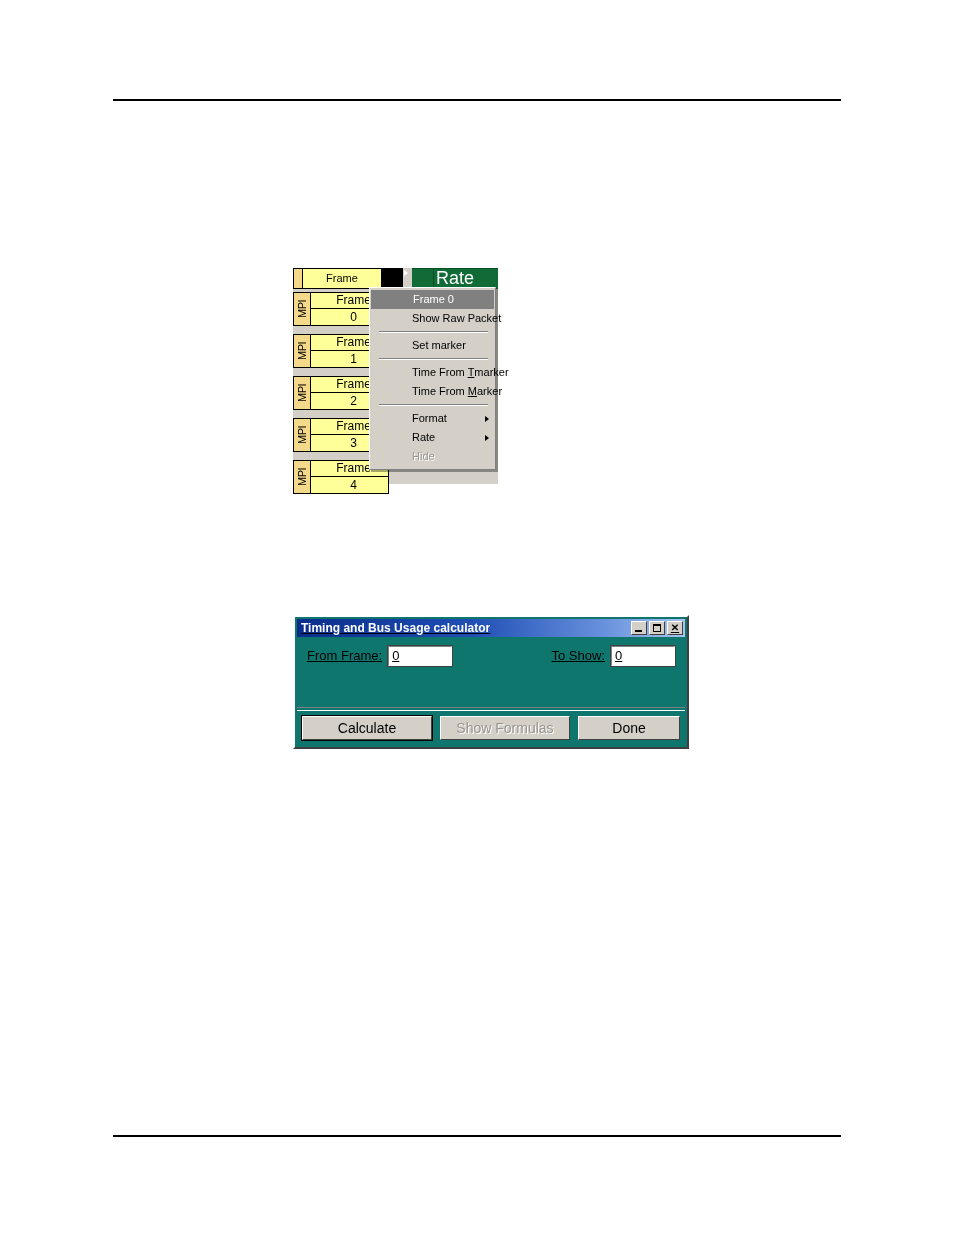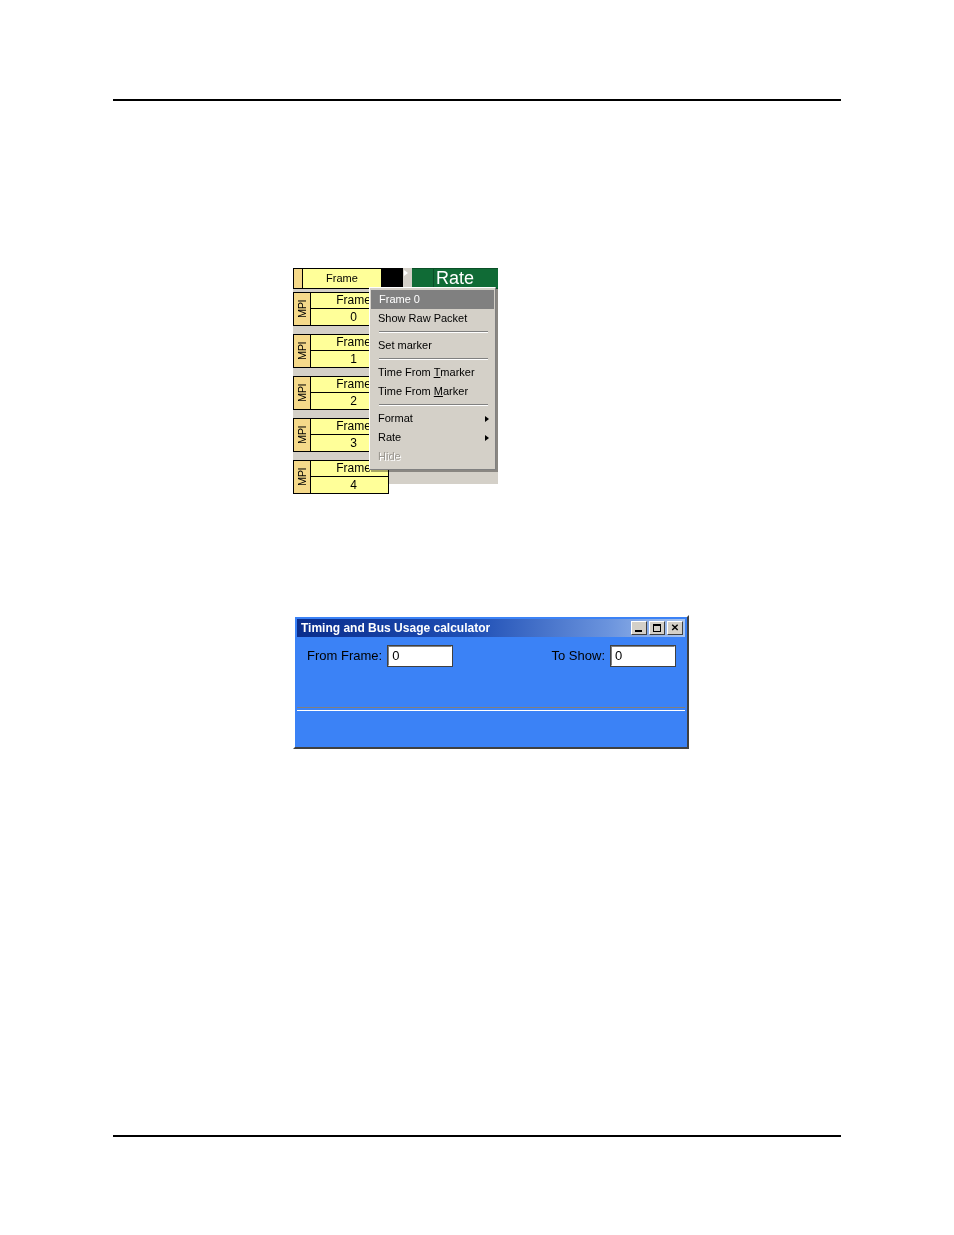--- a/index.html
+++ b/index.html
@@ -181,21 +181,21 @@
     box-shadow: 2px 2px 0 rgba(0,0,0,0.35);
     padding: 2px 0 3px 0;
     box-sizing: border-box;
     z-index: 10;
   }
   .cm-item {
     height: 19px;
     line-height: 19px;
     font-size: 11px;
     color: #000000;
-    padding-left: 8px;
+    padding-left: 42px;
     padding-right: 14px;
     white-space: nowrap;
     position: relative;
     box-sizing: border-box;
   }
   .cm-item.selected {
     background: #808080;
     color: #ffffff;
     margin: 0 1px;
   }
@@ -222,27 +222,28 @@
   }
   .cm-underline { text-decoration: underline; }
 
   
   #dialog-timing {
     position: absolute;
     left: 293px;
     top: 615px;
     width: 396px;
     height: 134px;
-    background: #3b82f6;
+    background: #0f766e;
     border-top: 2px solid #ffffff;
     border-left: 2px solid #ffffff;
     border-right: 2px solid #404040;
     border-bottom: 2px solid #404040;
     box-sizing: border-box;
     font-size: 12px;
+    text-decoration: underline;
   }
   .dlg-titlebar {
     height: 18px;
     margin: 2px 2px 0 2px;
     background: linear-gradient(to right, #0a2d8c 0%, #1f4fb5 45%, #6a93dd 80%, #a8c4ee 100%);
     display: flex;
     align-items: center;
     padding: 0 2px 0 4px;
     box-sizing: border-box;
   }
@@ -508,14 +509,19 @@
       <div class="spacer-flex"></div>
       <div class="field-label">To Show:</div>
       <input id="to-frame-input" class="field-input" type="text" value="0" style="">
     </div>
 
 
   </div>
 
   <div class="dlg-divider"></div>
 
+  <div class="dlg-footer">
+    <div id="btn-calculate" class="push-btn">Calculate</div>
+    <div id="btn-show-formulas" class="push-btn">Show Formulas</div>
+    <div id="btn-done" class="push-btn">Done</div>
+  </div>
 
 </div>
 
 </body></html>

